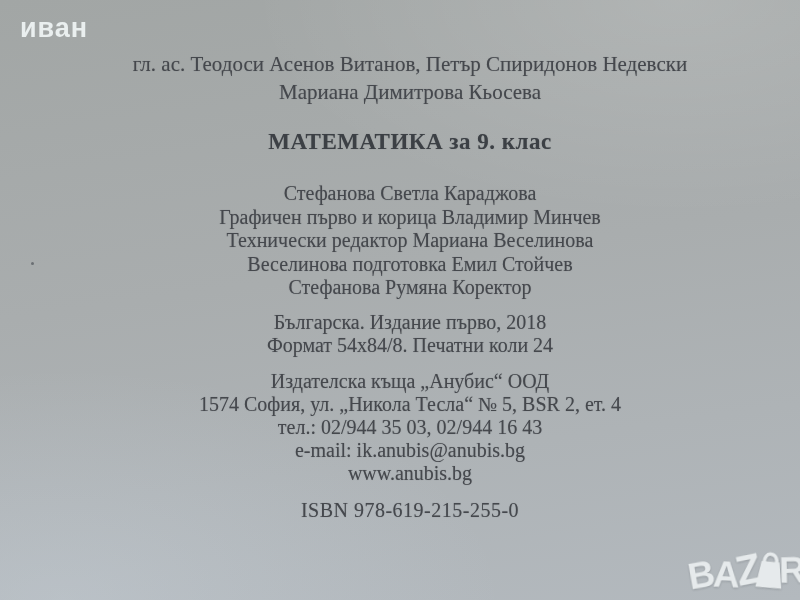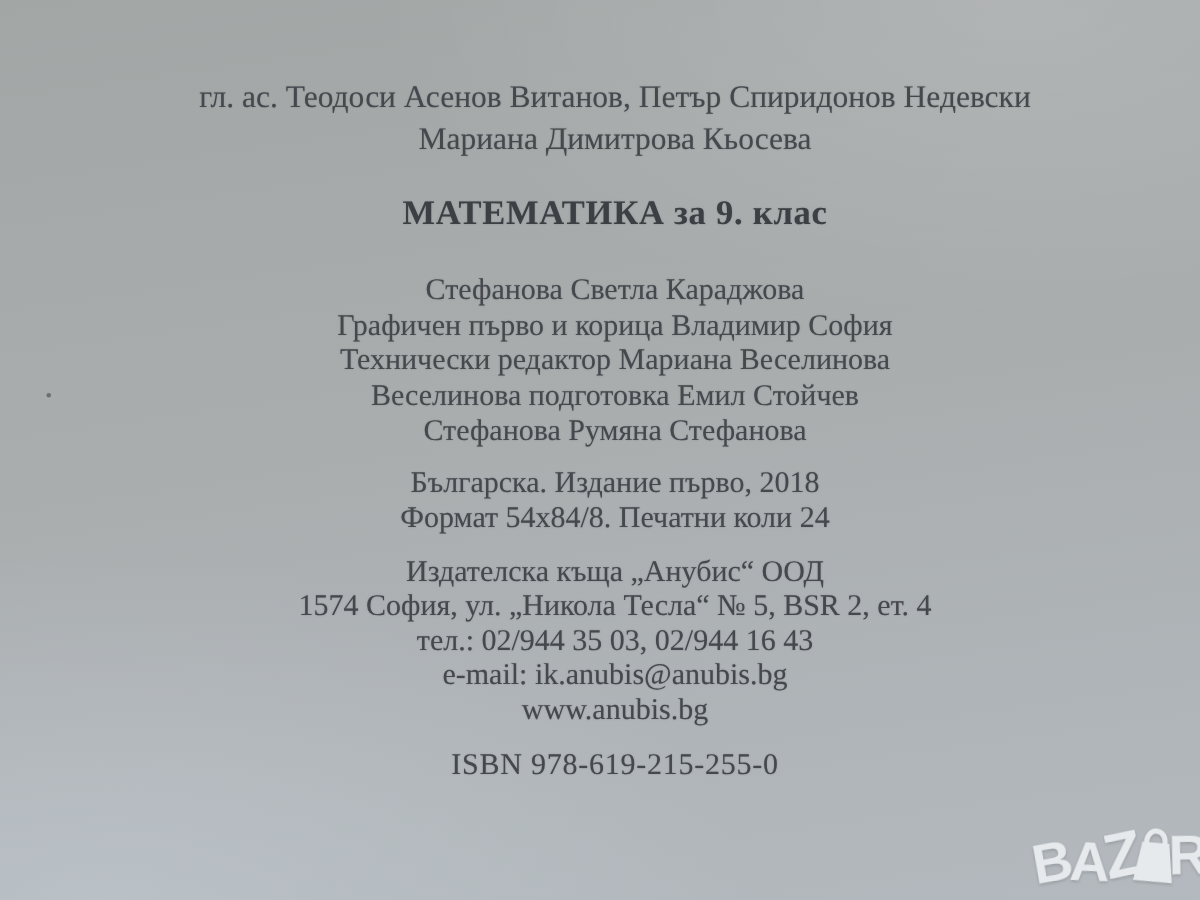--- a/index.html
+++ b/index.html
@@ -61,51 +61,52 @@
   .bazar span.l2 { transform: rotate(5deg) translateY(1px); margin-left: -2px; }
   .bazar span.l3 { font-size: 42px; transform: rotate(-9deg); margin-left: -3px; position: relative; z-index: 2; }
   .bazar .bag { margin-left: -7px; transform: rotate(8deg); display: block; }
   .bazar span.l4 { transform: rotate(2deg); margin-left: -6px; }
 </style>
 </head>
 <body>
 
 <div class="photo">
 
+  <div class="wm-top">иван</div>
 
   <div class="colophon">
 
     <div class="line authors">
       <span>гл. ас.</span>
       <span class="it">Теодоси Асенов Витанов, Петър Спиридонов Недевски</span>
     </div>
     <div class="line authors it">Мариана Димитрова Кьосева</div>
 
     <div class="title">МАТЕМАТИКА за 9. клас</div>
 
     <div class="credits">
       <div class="line">
         <span>Стефанова</span>
         <span class="it">Светла Караджова</span>
       </div>
       <div class="line">
         <span>Графичен първо и корица</span>
-        <span class="it">Владимир София</span>
+        <span class="it">Владимир Минчев</span>
       </div>
       <div class="line">
         <span>Технически редактор</span>
         <span class="it">Мариана Веселинова</span>
       </div>
       <div class="line">
         <span>Веселинова подготовка</span>
         <span class="it">Емил Стойчев</span>
       </div>
       <div class="line">
         <span>Стефанова</span>
-        <span class="it">Румяна Стефанова</span>
+        <span class="it">Румяна Коректор</span>
       </div>
     </div>
 
     <div class="edition">
       <div class="line">Българска. Издание първо, 2018</div>
       <div class="line">Формат 54x84/8. Печатни коли 24</div>
     </div>
 
     <div class="publisher">
       <div class="line">Издателска къща „Анубис“ ООД</div>

